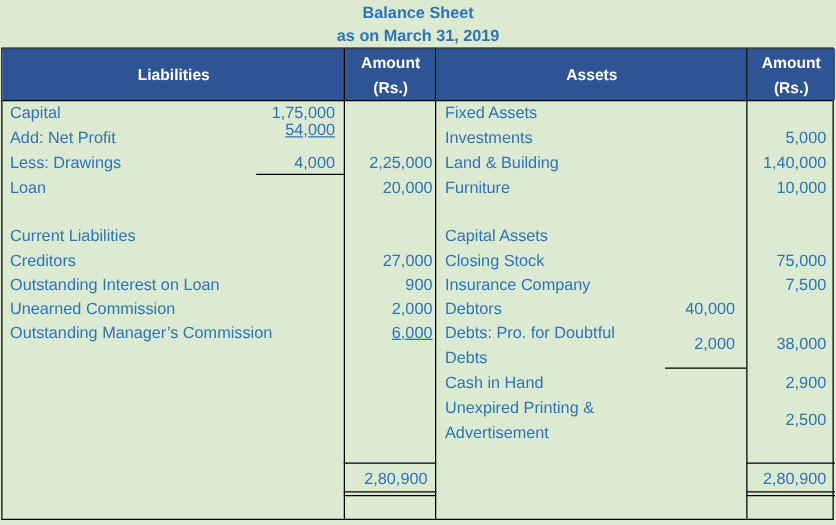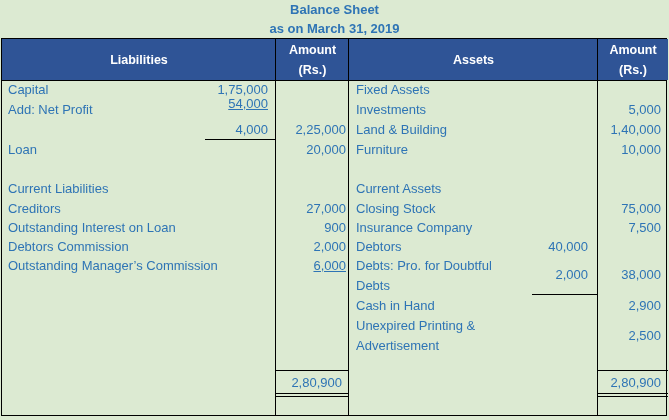--- a/index.html
+++ b/index.html
@@ -74,52 +74,53 @@
   <div class="hline" style="left:595px;width:71px;top:331px;"></div>
   <div class="hline" style="left:595px;width:71px;top:354px;"></div>
   <div class="hline" style="left:595px;width:71px;top:357px;"></div>
 
   <div class="cell" style="left:6px;top:41px;">Capital</div>
   <div class="cell r" style="left:190px;width:76px;top:41px;">1,75,000</div>
 
   <div class="cell" style="left:6px;top:61px;">Add: Net Profit</div>
   <div class="cell r" style="left:190px;width:76px;top:55px;text-decoration:underline;">54,000</div>
 
+  <div class="cell" style="left:6px;top:81px;">Less: Drawings</div>
   <div class="cell r" style="left:190px;width:76px;top:81px;">4,000</div>
   <div class="cell r" style="left:274px;width:70px;top:81px;">2,25,000</div>
 
   <div class="cell" style="left:6px;top:101px;">Loan</div>
   <div class="cell r" style="left:274px;width:70px;top:101px;">20,000</div>
 
   <div class="cell" style="left:6px;top:140px;">Current Liabilities</div>
 
   <div class="cell" style="left:6px;top:160px;">Creditors</div>
   <div class="cell r" style="left:274px;width:70px;top:160px;">27,000</div>
 
   <div class="cell" style="left:6px;top:179px;">Outstanding Interest on Loan</div>
   <div class="cell r" style="left:274px;width:70px;top:179px;">900</div>
 
-  <div class="cell" style="left:6px;top:198px;">Debtors Commission</div>
+  <div class="cell" style="left:6px;top:198px;">Unearned Commission</div>
   <div class="cell r" style="left:274px;width:70px;top:198px;">2,000</div>
 
   <div class="cell" style="left:6px;top:217px;text-align:center;">Outstanding Manager’s Commission</div>
   <div class="cell r" style="left:274px;width:70px;top:217px;text-decoration:underline;">6,000</div>
 
   <div class="cell" style="left:354px;top:41px;">Fixed Assets</div>
 
   <div class="cell" style="left:354px;top:61px;text-align:right;">Investments</div>
   <div class="cell r" style="left:596px;width:63px;top:61px;">5,000</div>
 
   <div class="cell" style="left:354px;top:81px;">Land &amp; Building</div>
   <div class="cell r" style="left:596px;width:63px;top:81px;">1,40,000</div>
 
   <div class="cell" style="left:354px;top:101px;">Furniture</div>
   <div class="cell r" style="left:596px;width:63px;top:101px;">10,000</div>
 
-  <div class="cell" style="left:354px;top:140px;">Current Assets</div>
+  <div class="cell" style="left:354px;top:140px;">Capital Assets</div>
 
   <div class="cell" style="left:354px;top:160px;">Closing Stock</div>
   <div class="cell r" style="left:596px;width:63px;top:160px;">75,000</div>
 
   <div class="cell" style="left:354px;top:179px;">Insurance Company</div>
   <div class="cell r" style="left:596px;width:63px;top:179px;">7,500</div>
 
   <div class="cell" style="left:354px;top:198px;">Debtors</div>
   <div class="cell r" style="left:510px;width:76px;top:198px;">40,000</div>
 

